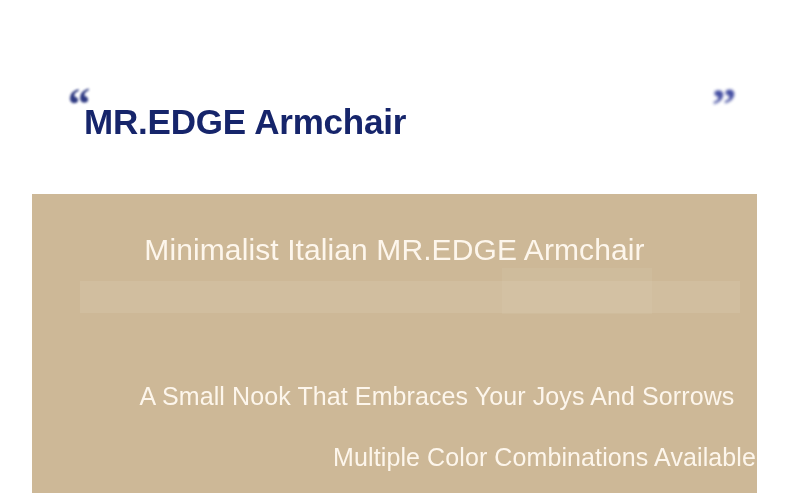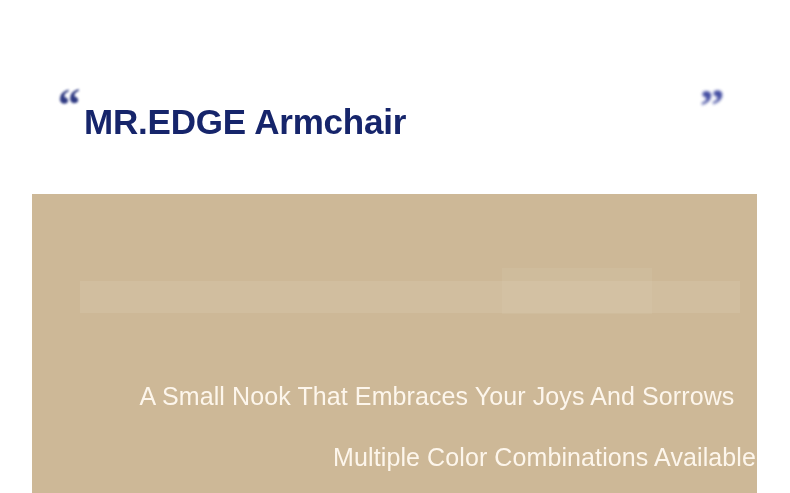--- a/index.html
+++ b/index.html
@@ -16,20 +16,21 @@
   }
 
   
   .header {
     position: absolute;
     left: 0;
     top: 0;
     width: 790px;
     height: 194px;
     background: #ffffff;
+    text-align: center;
   }
 
   .quote-open {
     position: absolute;
     left: 58px;
     top: 88px;
     width: 40px;
     height: 34px;
     color: #1e2a78;
     font-family: "Liberation Serif", serif;
@@ -144,19 +145,20 @@
   <span class="quote-close">”</span>
 
   <div class="product-title">MR.EDGE Armchair</div>
 </div>
 
 <div class="panel">
 
   <div class="ghost-band"></div>
   <div class="ghost-band-2"></div>
 
+  <div class="panel-heading">Minimalist Italian MR.EDGE Armchair</div>
 
 
   <div class="bullet-line l2">A Small Nook That Embraces Your Joys And Sorrows</div>
 
 
   <div class="bullet-line l4">Multiple Color Combinations Available</div>
 </div>
 
 </body></html>

